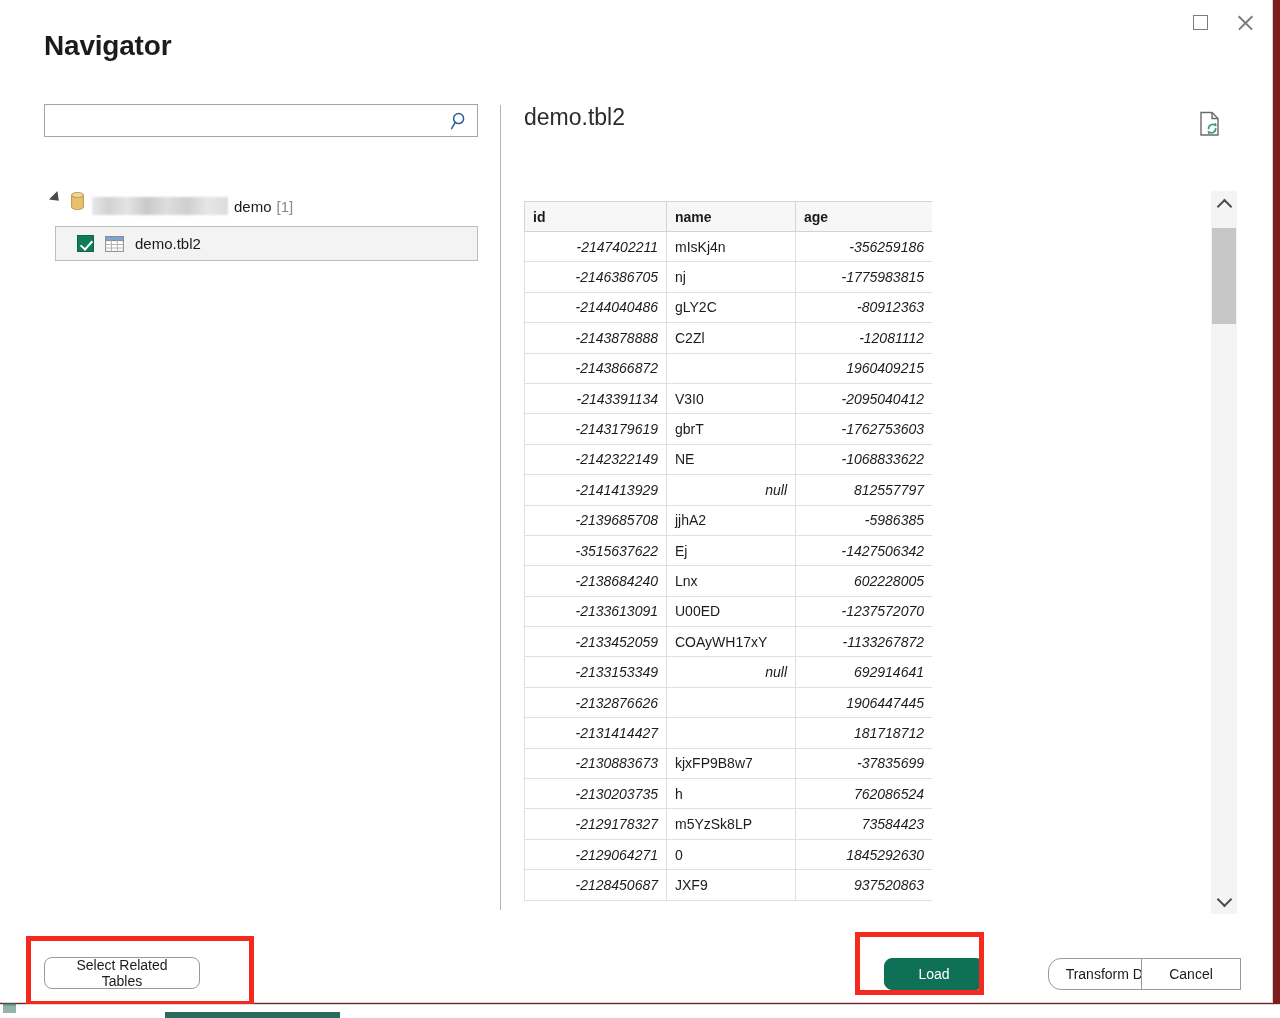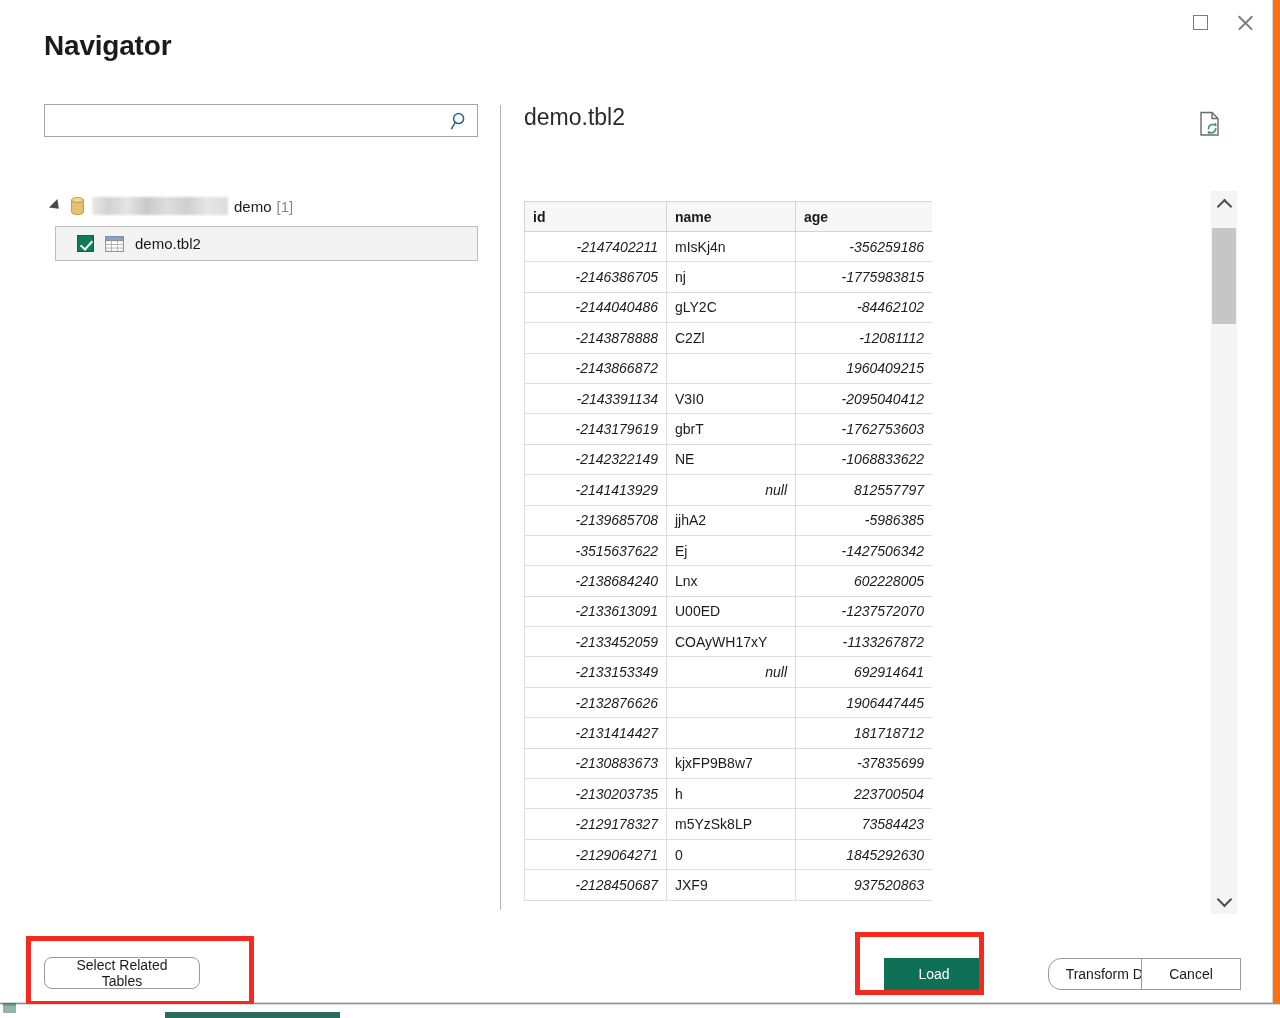--- a/index.html
+++ b/index.html
@@ -9,21 +9,21 @@
     height: 1018px;
     overflow: hidden;
     background: #ffffff;
     font-family: "Liberation Sans", sans-serif;
   }
 
   #root {
     position: relative;
     width: 1280px;
     height: 1018px;
-    background: #f97316;
+    background: #7f1d1d;
   }
 
   
   .desktop-strip {
     position: absolute;
     left: 0; top: 1004px;
     width: 1280px; height: 14px;
     background: #ffffff;
     border-top: 1px solid #dadada;
   }
@@ -159,21 +159,20 @@
 
   
   .tree {
     position: absolute;
     left: 0; top: 88px;
     width: 434px;
   }
   .tree-node-db {
     position: relative;
     display: flex;
-    align-items: center;
     height: 28px;
     padding-left: 8px;
     gap: 8px;
   }
   .tri-expander {
     width: 0; height: 0;
     border-top: 6px solid transparent;
     border-bottom: 6px solid transparent;
     border-left: 8px solid #4a4a4a;
     transform: rotate(45deg);
@@ -389,20 +388,21 @@
   .btn-select-related {
     position: absolute;
     left: 44px; top: 957px;
     width: 156px;
     border-radius: 8px;
   }
   .btn-load {
     position: absolute;
     left: 884px; top: 958px;
     width: 100px;
+    border-radius: 8px;
   }
   .btn-transform {
     position: absolute;
     left: 1048px; top: 958px;
     width: 132px;
     border-radius: 13px;
   }
   .btn-cancel {
     position: absolute;
     left: 1141px; top: 958px;
@@ -522,21 +522,21 @@
                 <td>-356259186</td>
               </tr>
               <tr>
                 <td>-2146386705</td>
                 <td class="text-cell">nj</td>
                 <td>-1775983815</td>
               </tr>
               <tr>
                 <td>-2144040486</td>
                 <td class="text-cell">gLY2C</td>
-                <td>-84462102</td>
+                <td>-80912363</td>
               </tr>
               <tr>
                 <td>-2143878888</td>
                 <td class="text-cell">C2Zl</td>
                 <td>-12081112</td>
               </tr>
               <tr>
                 <td>-2143866872</td>
                 <td class="text-cell"></td>
                 <td>1960409215</td>
@@ -602,21 +602,21 @@
                 <td>181718712</td>
               </tr>
               <tr>
                 <td>-2130883673</td>
                 <td class="text-cell">kjxFP9B8w7</td>
                 <td>-37835699</td>
               </tr>
               <tr>
                 <td>-2130203735</td>
                 <td class="text-cell">h</td>
-                <td>223700504</td>
+                <td>762086524</td>
               </tr>
               <tr>
                 <td>-2129178327</td>
                 <td class="text-cell">m5YzSk8LP</td>
                 <td>73584423</td>
               </tr>
               <tr>
                 <td>-2129064271</td>
                 <td class="text-cell">0</td>
                 <td>1845292630</td>

